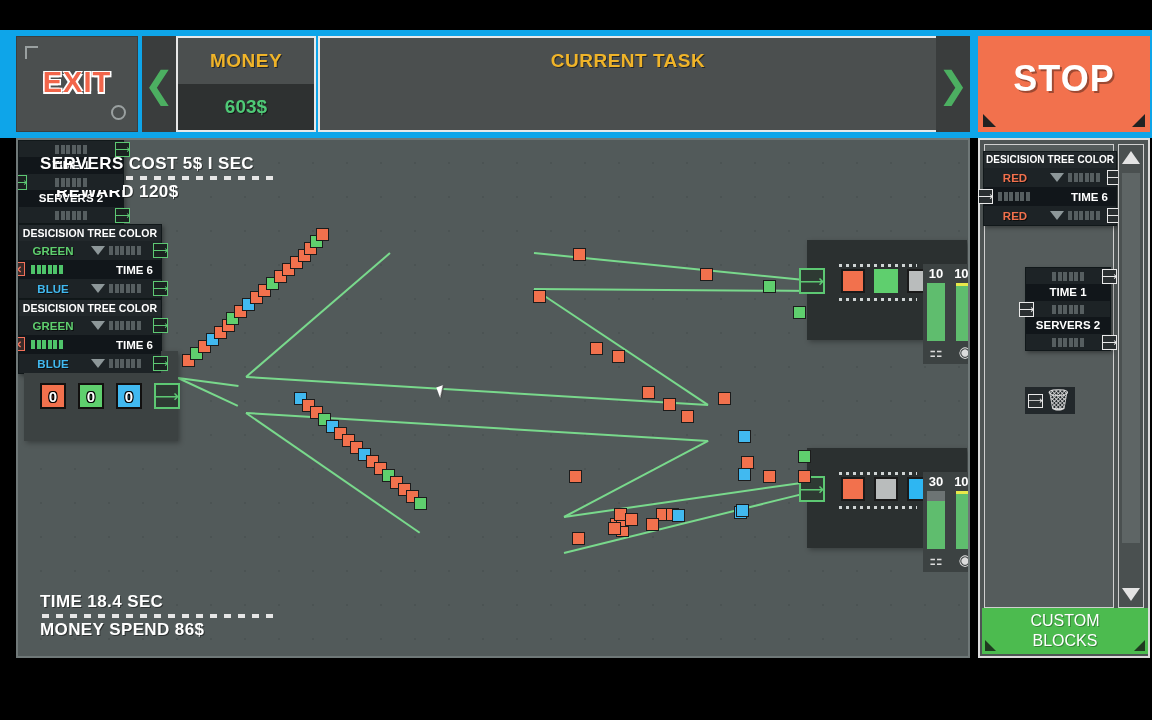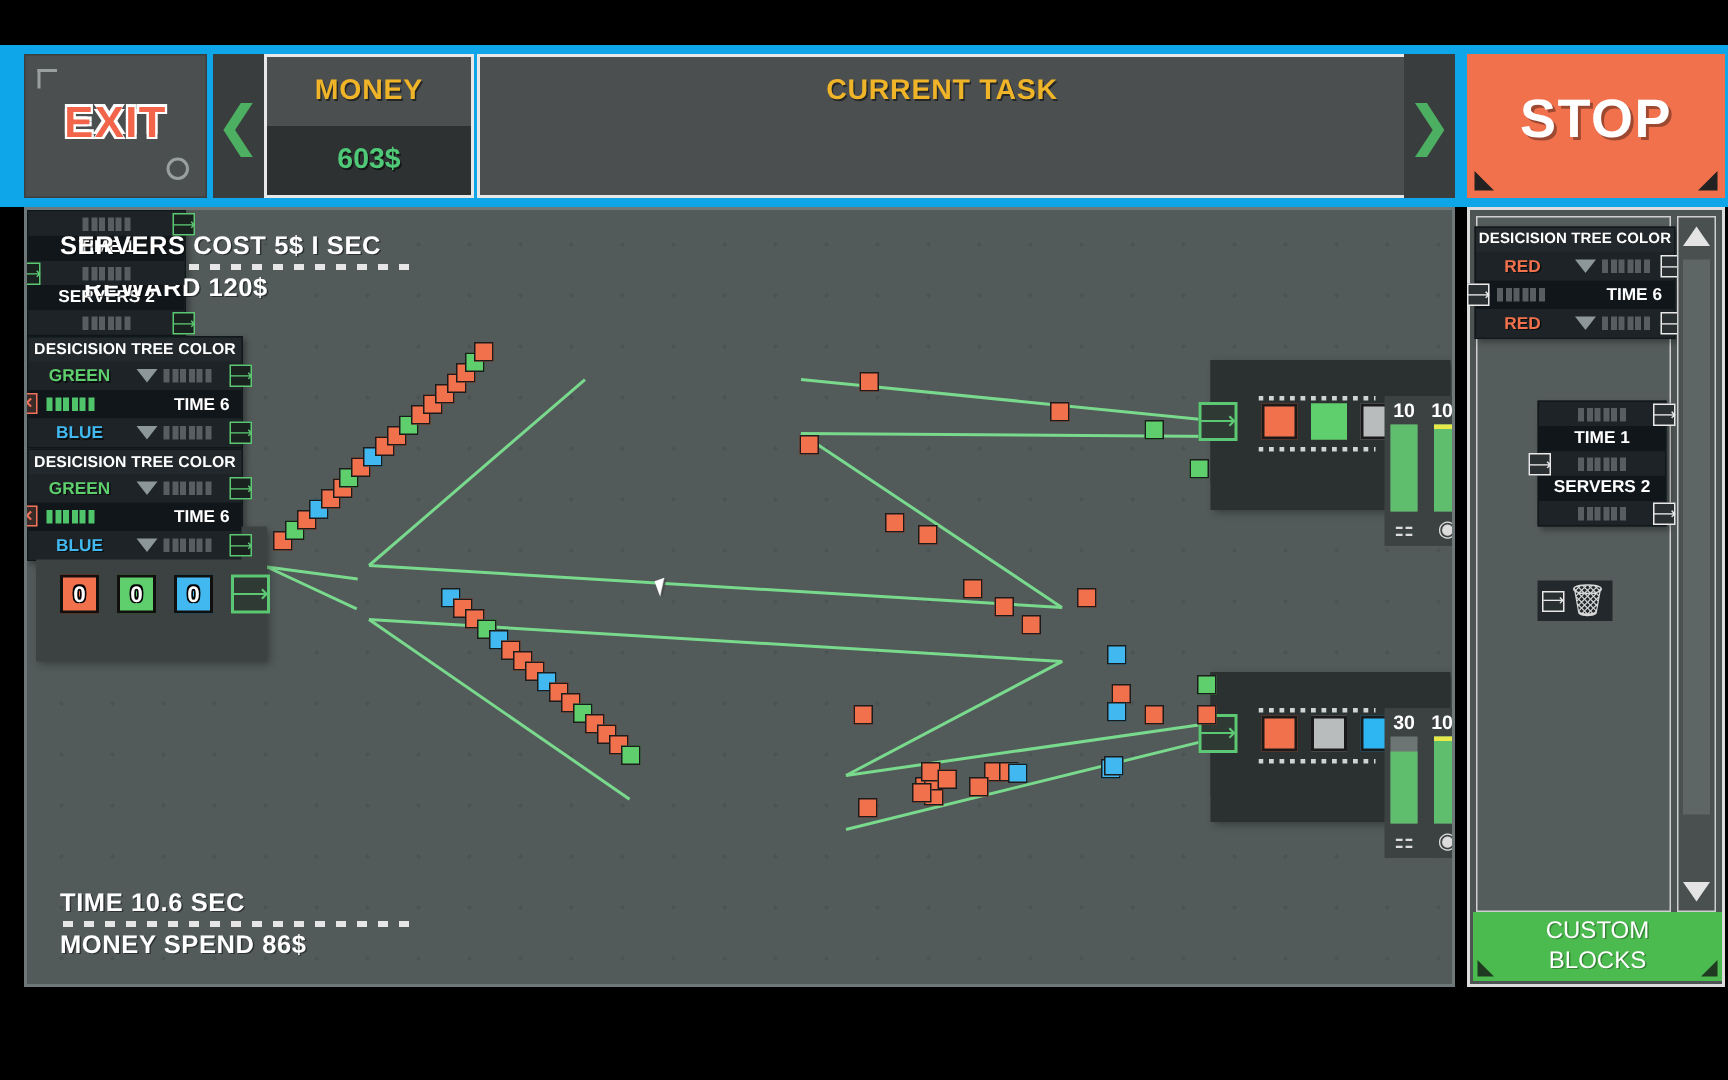--- a/index.html
+++ b/index.html
@@ -186,21 +186,21 @@
         <div class="lnk" style="left: 228px; top: 236px; width: 462.848px; transform: rotate(3.46823deg);"></div>
         <div class="lnk" style="left: 228px; top: 272px; width: 462.848px; transform: rotate(3.46823deg);"></div>
         <div class="lnk" style="left: 516px; top: 148px; width: 209.122px; transform: rotate(33.6901deg);"></div>
         <div class="lnk" style="left: 546px; top: 376px; width: 162.825px; transform: rotate(-27.8241deg);"></div>
       </div>
 
     <div class="infotext" style="left:22px;top:14px;">SERVERS COST 5$ I SEC</div>
     <div class="dots" style="left:24px;top:36px;"></div>
     <div class="infotext" style="left:38px;top:42px;">REWARD 120$</div>
 
-    <div class="infotext" style="left:22px;top:452px;">TIME 10.6 SEC</div>
+    <div class="infotext" style="left:22px;top:452px;">TIME 18.4 SEC</div>
     <div class="dots" style="left:24px;top:474px;"></div>
     <div class="infotext" style="left:22px;top:480px;">MONEY SPEND 86$</div>
 
     <div class="in-node" style="left:6px;top:211px;width:154px;height:90px;">
       <div style="position:absolute;left:16px;top:32px;display:flex;gap:12px;align-items:center;">
         <div class="swatch" id="sw0" style="background: rgb(242, 113, 77);">0</div>
         <div class="swatch" id="sw1" style="background: rgb(95, 207, 110);">0</div>
         <div class="swatch" id="sw2" style="background: rgb(65, 185, 240);">0</div>
         <div class="bigport">⟶</div>
       </div>

